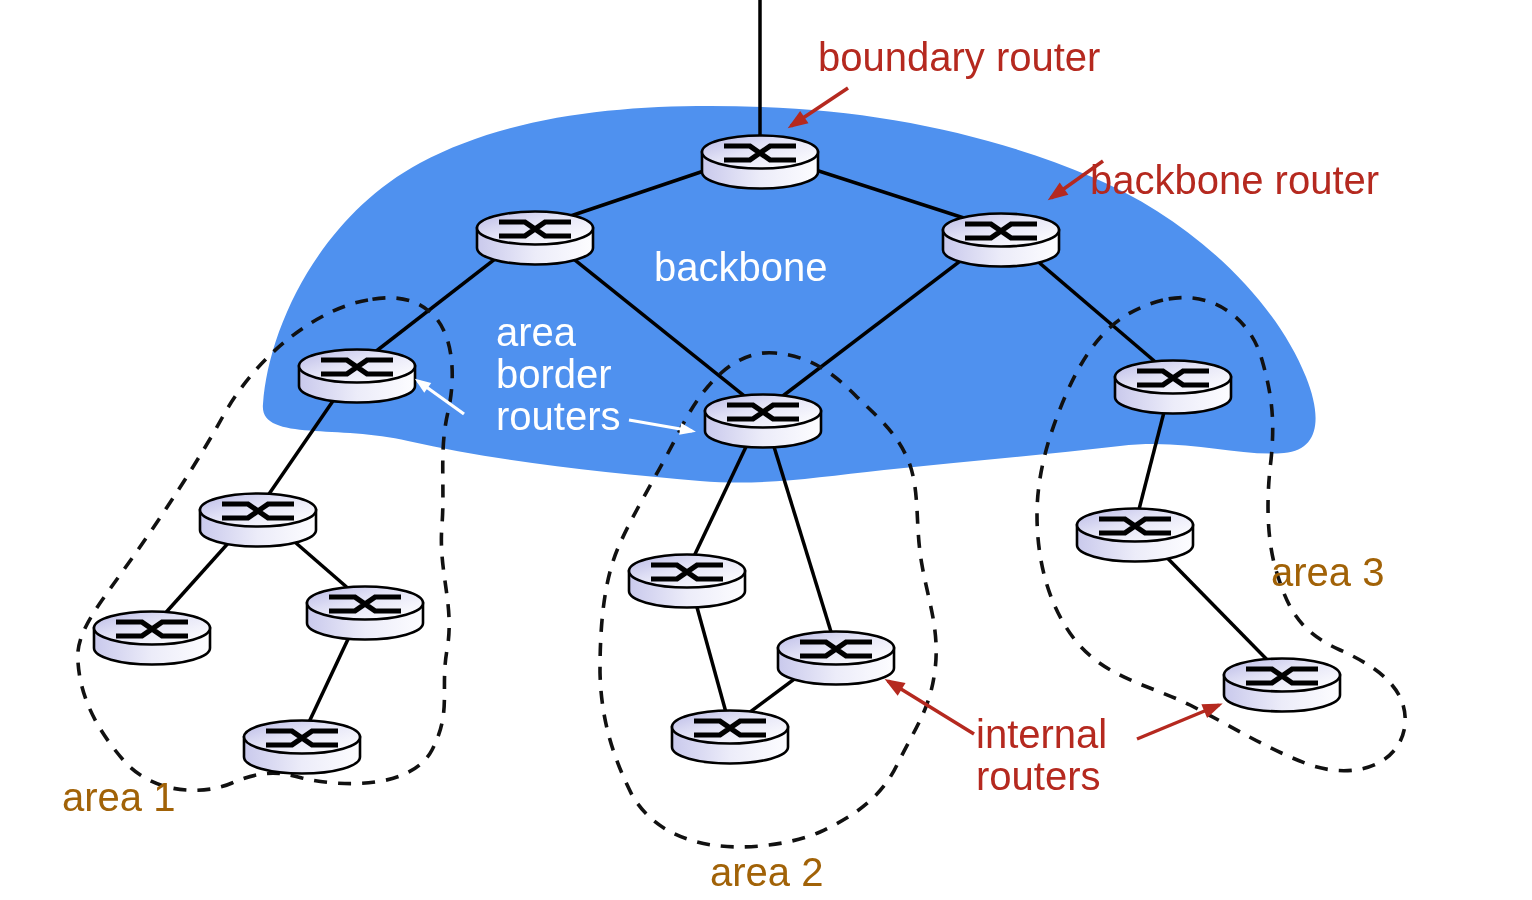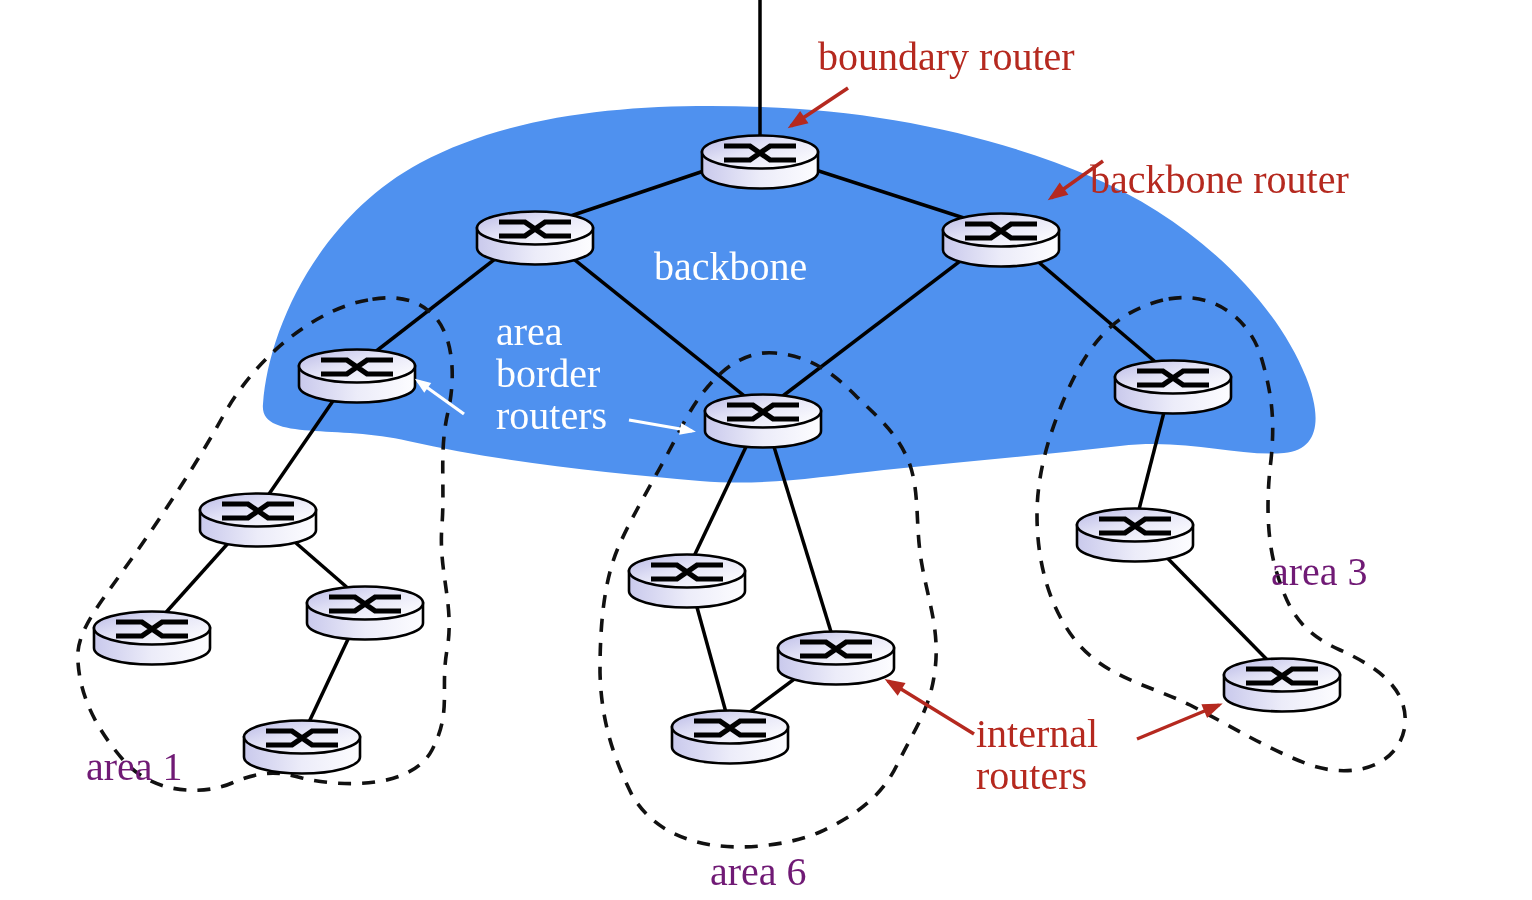--- a/index.html
+++ b/index.html
@@ -1,34 +1,34 @@
 <!DOCTYPE html>
 <html><head>
 <meta charset="utf-8">
 <style>
   html,body{margin:0;padding:0;background:#ffffff;}
   .stage{
     position:relative;
     width:1532px;height:900px;
     background:#ffffff;
     overflow:hidden;
-    font-family:Liberation Serif, serif;
+    font-family:Liberation Sans, sans-serif;
   }
   .stage svg{position:absolute;left:0;top:0;}
   .lbl{
     position:absolute;
     font-size:40px;
     line-height:42px;
     white-space:pre-line;
     letter-spacing:0px;
     user-select:none;
   }
   .lbl.red{color:#b5291f;}
   .lbl.white{color:#ffffff;}
-  .lbl.black{color:#701a75;}
+  .lbl.black{color:#a16207;}
   .link-line{stroke:#000000;stroke-width:3.5;}
   .area-outline{fill:none;stroke:#111111;stroke-width:3.6;stroke-dasharray:13 11;}
   .ann-red{stroke:#b5291f;stroke-width:3.5;}
   .ann-white{stroke:#ffffff;stroke-width:3.2;}
 </style>
 </head>
 <body>
 
 <div class="stage">
   <svg width="1532" height="900" viewBox="0 0 1532 900">
@@ -211,16 +211,16 @@
   </svg>
 
   <div class="lbl red" style="left:818px;  top:36px;">boundary router</div>
   <div class="lbl red" style="left:1090px; top:119px;margin-top:40px;">backbone router</div>
   <div class="lbl white" style="left:654px;  top:246px;">backbone</div>
   <div class="lbl white" style="left:496px;  top:311px;">area
 border
 routers</div>
   <div class="lbl red" style="left:976px;  top:713px;">internal
 routers</div>
-  <div class="lbl black" style="left:62px;   top:746px;margin-left:24px;">area 1</div>
-  <div class="lbl black" style="left:710px;  top:851px;">area 6</div>
+  <div class="lbl black" style="left:62px;   top:776px;">area 1</div>
+  <div class="lbl black" style="left:710px;  top:851px;">area 2</div>
   <div class="lbl black" style="left:1271px; top:551px;">area 3</div>
 </div>
 
 </body></html>

